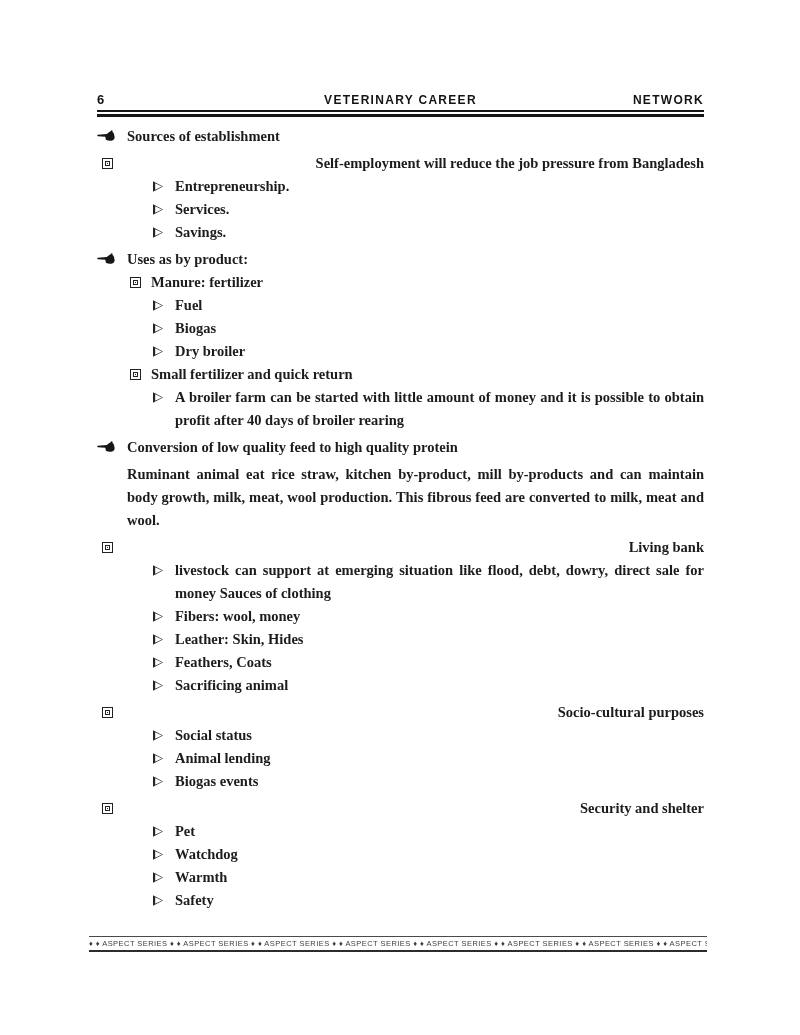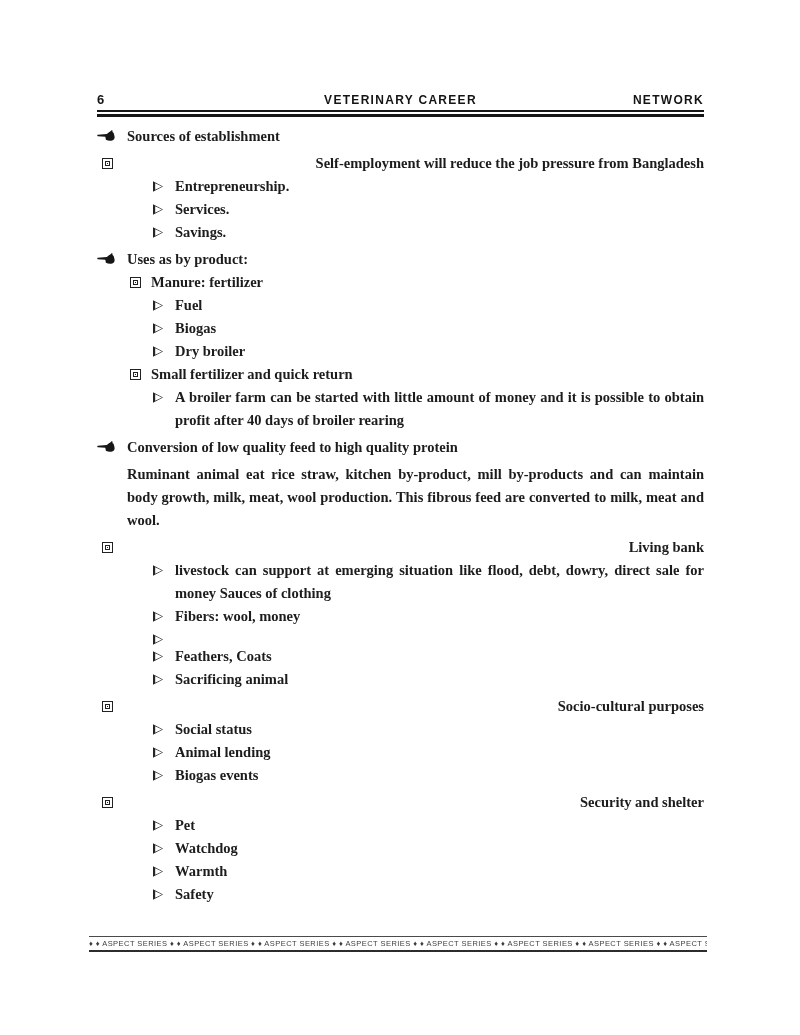--- a/index.html
+++ b/index.html
@@ -204,20 +204,21 @@
       <div class="row k-arrow">
         <span class="bullet">
           <span class="arw"></span>
         </span>
         <div class="txt">Fibers: wool, money</div>
       </div>
       <div class="row k-arrow">
         <span class="bullet">
           <span class="arw"></span>
         </span>
+        <div class="txt">Leather: Skin, Hides</div>
       </div>
       <div class="row k-arrow">
         <span class="bullet">
           <span class="arw"></span>
         </span>
         <div class="txt">Feathers, Coats</div>
       </div>
       <div class="row k-arrow">
         <span class="bullet">
           <span class="arw"></span>

